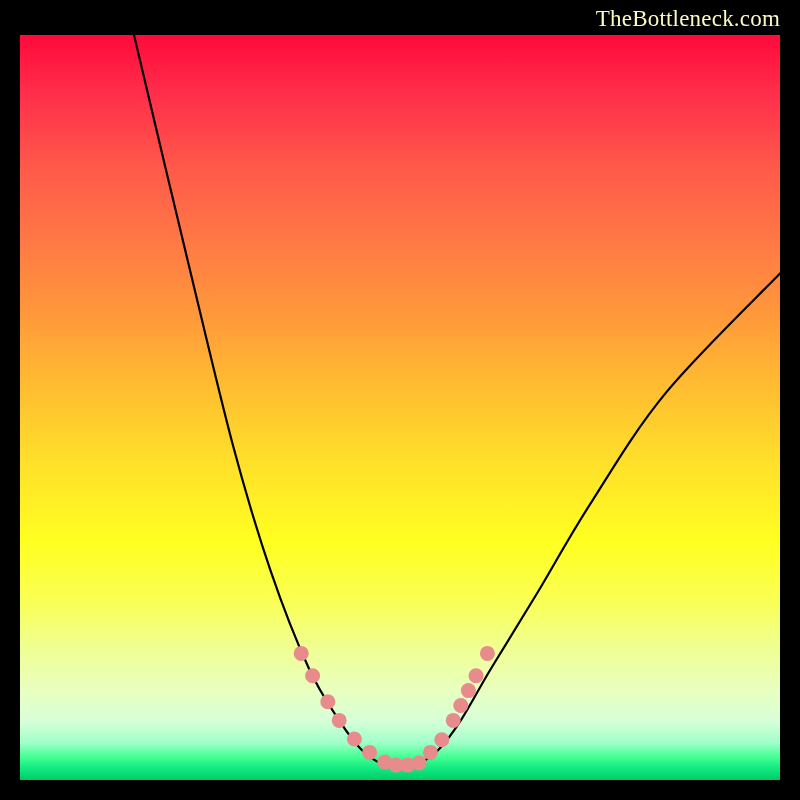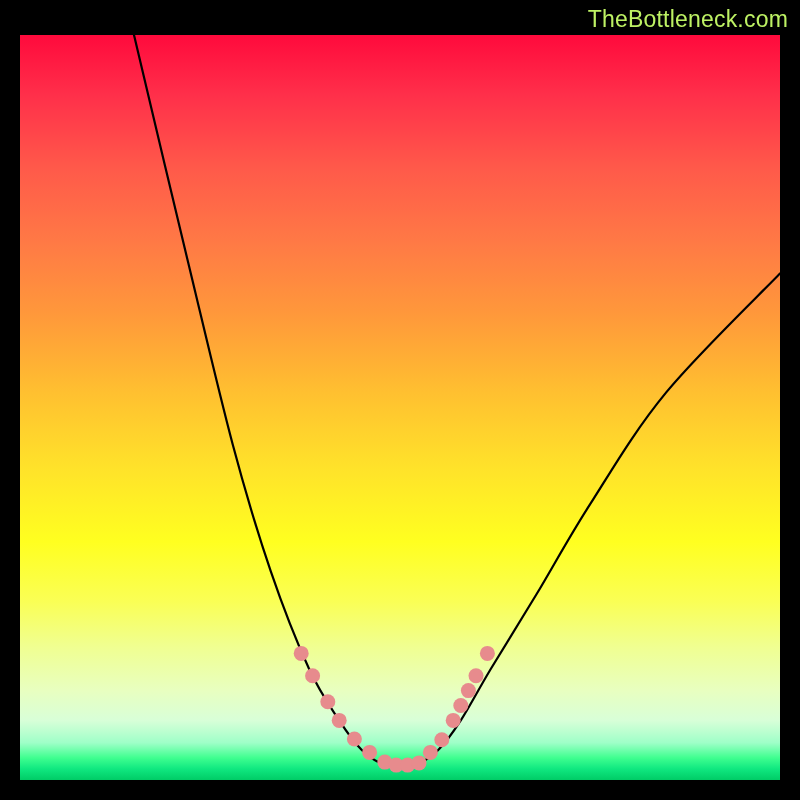--- a/index.html
+++ b/index.html
@@ -44,24 +44,24 @@
   .plot svg {
     position: absolute;
     left: 0;
     top: 0;
     width: 760px;
     height: 745px;
   }
   .watermark {
     position: absolute;
     top: 6px;
-    right: 12px;
-    font-family: Liberation Sans, sans-serif;
+    right: 20px;
+    font-family: Liberation Serif, serif;
     font-size: 23px;
-    color: #bef264;
+    color: #fef9c3;
     letter-spacing: 0.2px;
   }
 </style>
 </head>
 <body>
 
 <div class="frame">
   <div class="watermark">TheBottleneck.com</div>
   <div class="plot">
     <svg viewBox="0 0 760 745" preserveAspectRatio="none">

